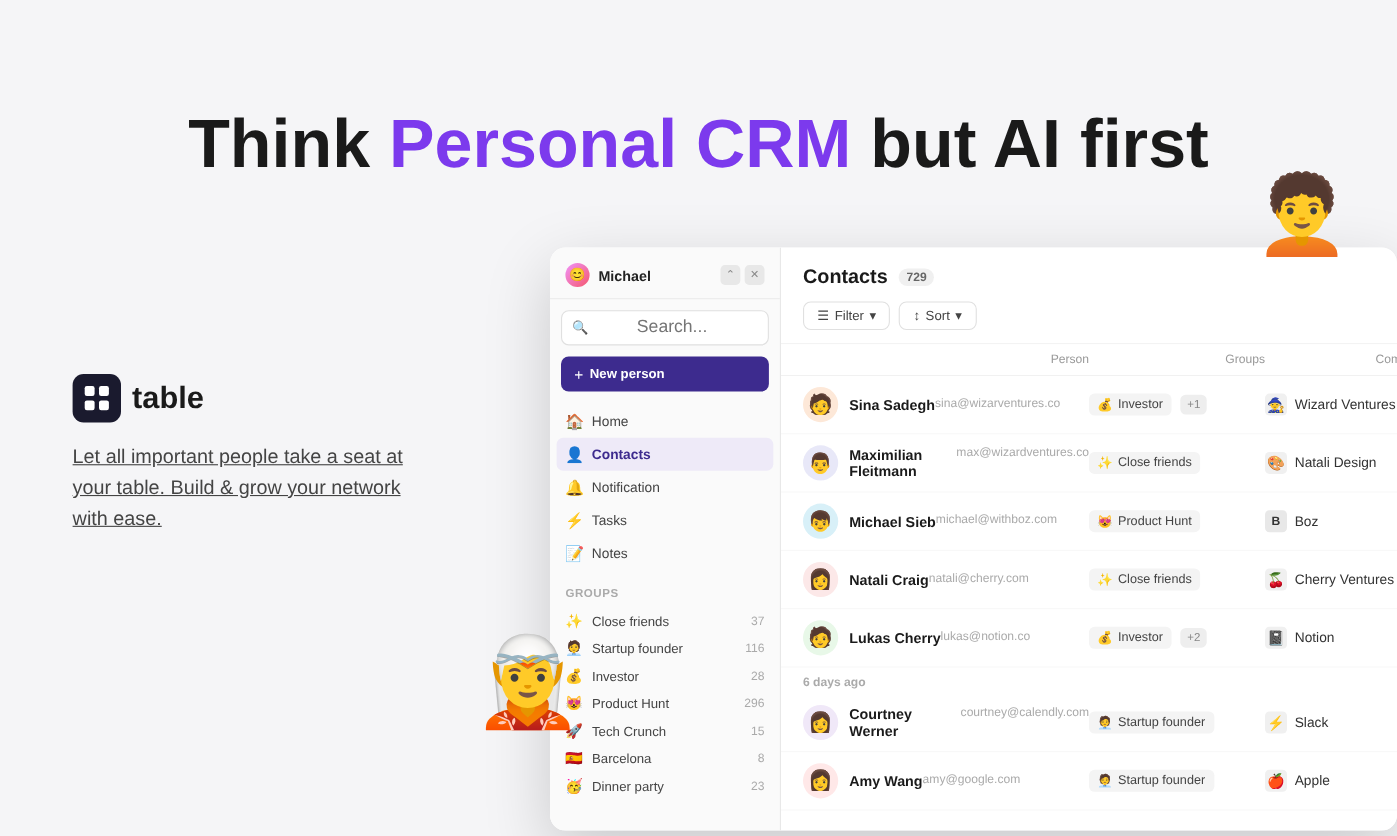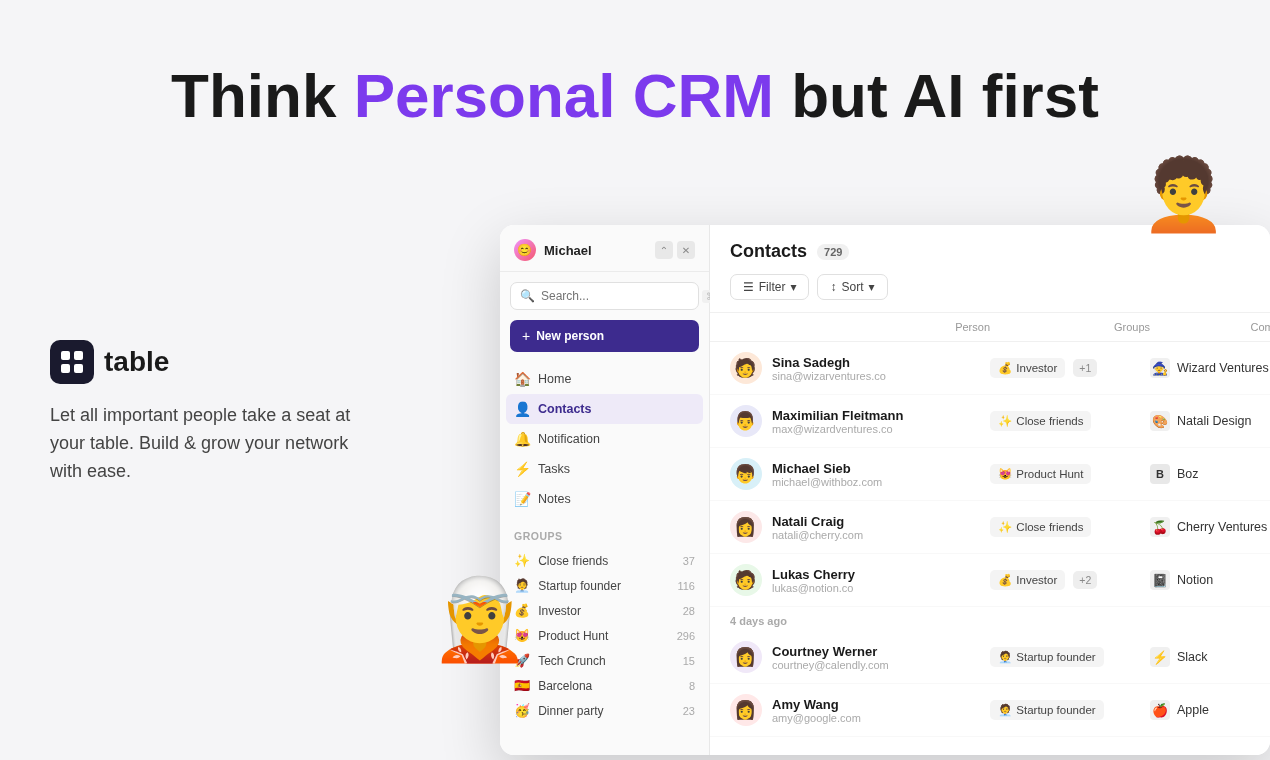--- a/index.html
+++ b/index.html
@@ -8,37 +8,37 @@
       background: #f5f5f7;
       width: 1270px;
       height: 760px;
       overflow: hidden;
       position: relative;
     }
 
     
     .hero {
       text-align: center;
-      padding-top: 60px;
+      padding-top: 96px;
       padding-bottom: 20px;
     }
     .hero-title {
       font-size: 62px;
       font-weight: 700;
       color: #1a1a1a;
       line-height: 1.15;
     }
     .hero-title .accent {
       color: #7c3aed;
     }
 
     
     .brand-section {
       position: absolute;
-      left: 50px;
+      left: 66px;
       top: 340px;
     }
     .logo-container {
       display: flex;
       align-items: center;
       gap: 10px;
       margin-bottom: 18px;
     }
     .logo-icon {
       width: 44px;
@@ -56,20 +56,21 @@
     .logo-text {
       font-size: 28px;
       font-weight: 700;
       color: #1a1a1a;
     }
     .tagline {
       font-size: 18px;
       color: #444;
       line-height: 1.55;
       max-width: 320px;
+      text-decoration: underline;
     }
 
     
     .avatar-character-left {
       position: absolute;
       left: 430px;
       top: 580px;
       width: 90px;
       height: 100px;
       font-size: 80px;
@@ -160,24 +161,25 @@
       gap: 6px;
       background: #fff;
       border: 1px solid #e0e0e0;
       border-radius: 7px;
       padding: 6px 9px;
     }
     .search-icon { color: #aaa; font-size: 12px; }
     .search-input {
       border: none;
       background: transparent;
-      font-size: 12px;
+      font-size: 16px;
       color: #c2410c;
       flex: 1;
       outline: none;
+      margin-left: 38px;
     }
     .search-shortcut {
       font-size: 10px;
       color: #bbb;
       background: #f0f0f0;
       border-radius: 3px;
       padding: 1px 4px;
     }
 
     .new-person-btn {
@@ -337,21 +339,21 @@
     .contact-avatar {
       width: 32px;
       height: 32px;
       border-radius: 50%;
       font-size: 18px;
       display: flex;
       align-items: center;
       justify-content: center;
       flex-shrink: 0;
     }
-    .contact-info { display: flex; flex-direction: column; }
+    .contact-info { display: flex; flex-direction: row; }
     .contact-name { font-size: 13px; font-weight: 600; color: #1a1a1a; }
     .contact-email { font-size: 11px; color: #aaa; }
 
     .group-tag {
       display: inline-flex;
       align-items: center;
       gap: 4px;
       padding: 3px 8px;
       border-radius: 5px;
       font-size: 11.5px;
@@ -637,21 +639,21 @@
         <div class="company-cell">
           <div class="company-logo">📓</div>
           <span>Notion</span>
         </div>
         <div class="tags-cell">
           
           
         </div>
       </div>
 
-      <div class="date-separator">4 days ago</div>
+      <div class="date-separator">6 days ago</div>
 
       <div class="contact-row">
         <div class="contact-person">
           <div class="contact-avatar" style="background:#f0e8f8;">👩</div>
           <div class="contact-info">
             <span class="contact-name">Courtney Werner</span>
             <span class="contact-email">courtney@calendly.com</span>
           </div>
         </div>
         <div class="groups-cell">

